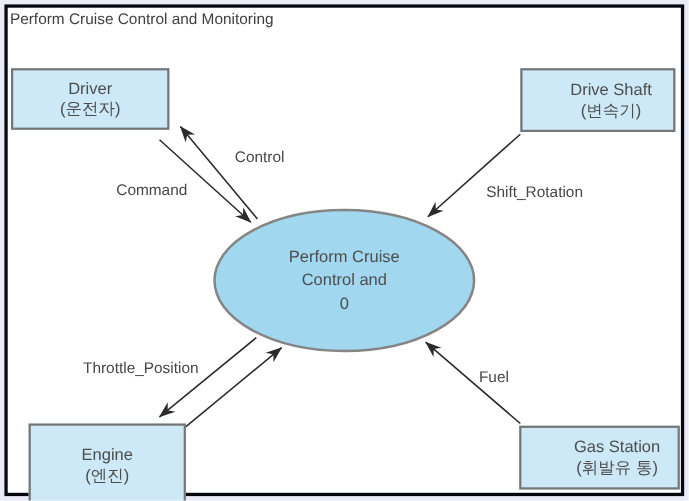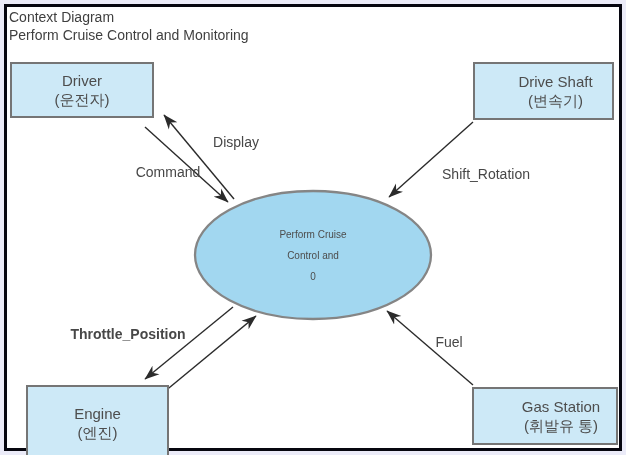--- a/index.html
+++ b/index.html
@@ -50,46 +50,45 @@
   .entity-driveshaft { left: 473px; top: 62px;  width: 141px; height: 58px; padding-left: 24px; }
   .entity-engine     { left: 26px;  top: 385px; width: 143px; height: 76px; }
   .entity-gasstation { left: 472px; top: 387px; width: 146px; height: 58px; padding-left: 32px; }
   .process-text {
     position: absolute;
     left: 313px; top: 255px;
     transform: translate(-50%, -50%);
     width: 170px;
     text-align: center;
     color: #4d4d4d;
-    font-size: 10px;
+    font-size: 15px;
     line-height: 21px;
   }
   .process-text span { display: block; }
   .flow-label {
     position: absolute;
     transform: translate(-50%, -50%);
     white-space: nowrap;
     color: #474747;
     font-size: 14px;
   }
   .lbl-display  { left: 236px; top: 142px; }
-  .lbl-command  { left: 168px; top: 172px; }
+  .lbl-command  { left: 138px; top: 172px; }
   .lbl-shift    { left: 486px; top: 174px; }
-  .lbl-throttle { left: 128px; top: 334px; font-weight: bold; }
+  .lbl-throttle { left: 128px; top: 334px; }
   .lbl-running  { left: 268px; top: 367px; }
   .lbl-fuel     { left: 449px; top: 342px; }
 </style>
 </head>
 <body>
 
 <div class="page">
   <div class="frame"></div>
 
   <div class="title-block">
-    <div>Context Diagram</div>
     <div>Perform Cruise Control and Monitoring</div>
   </div>
 
   <svg class="arrow-layer" viewBox="0 0 626 455">
     <defs>
       <marker id="arrowhead" viewBox="0 0 10 8" refX="9.2" refY="4" markerWidth="11" markerHeight="9" orient="auto-start-reverse">
         <path d="M0,0.4 L9.6,4 L0,7.6 L2.9,4 Z" fill="#2b2b2b"></path>
       </marker>
     </defs>
 
@@ -122,18 +121,18 @@
     <div>Gas Station</div>
     <div>(휘발유 통)</div>
   </div>
 
   <div class="process-text">
     <span>Perform Cruise</span>
     <span>Control and</span>
     <span>0</span>
   </div>
 
-  <div class="flow-label lbl-display">Display</div>
+  <div class="flow-label lbl-display">Control</div>
   <div class="flow-label lbl-command">Command</div>
   <div class="flow-label lbl-shift">Shift_Rotation</div>
   <div class="flow-label lbl-throttle">Throttle_Position</div>
   <div class="flow-label lbl-fuel">Fuel</div>
 </div>
 
 </body></html>

